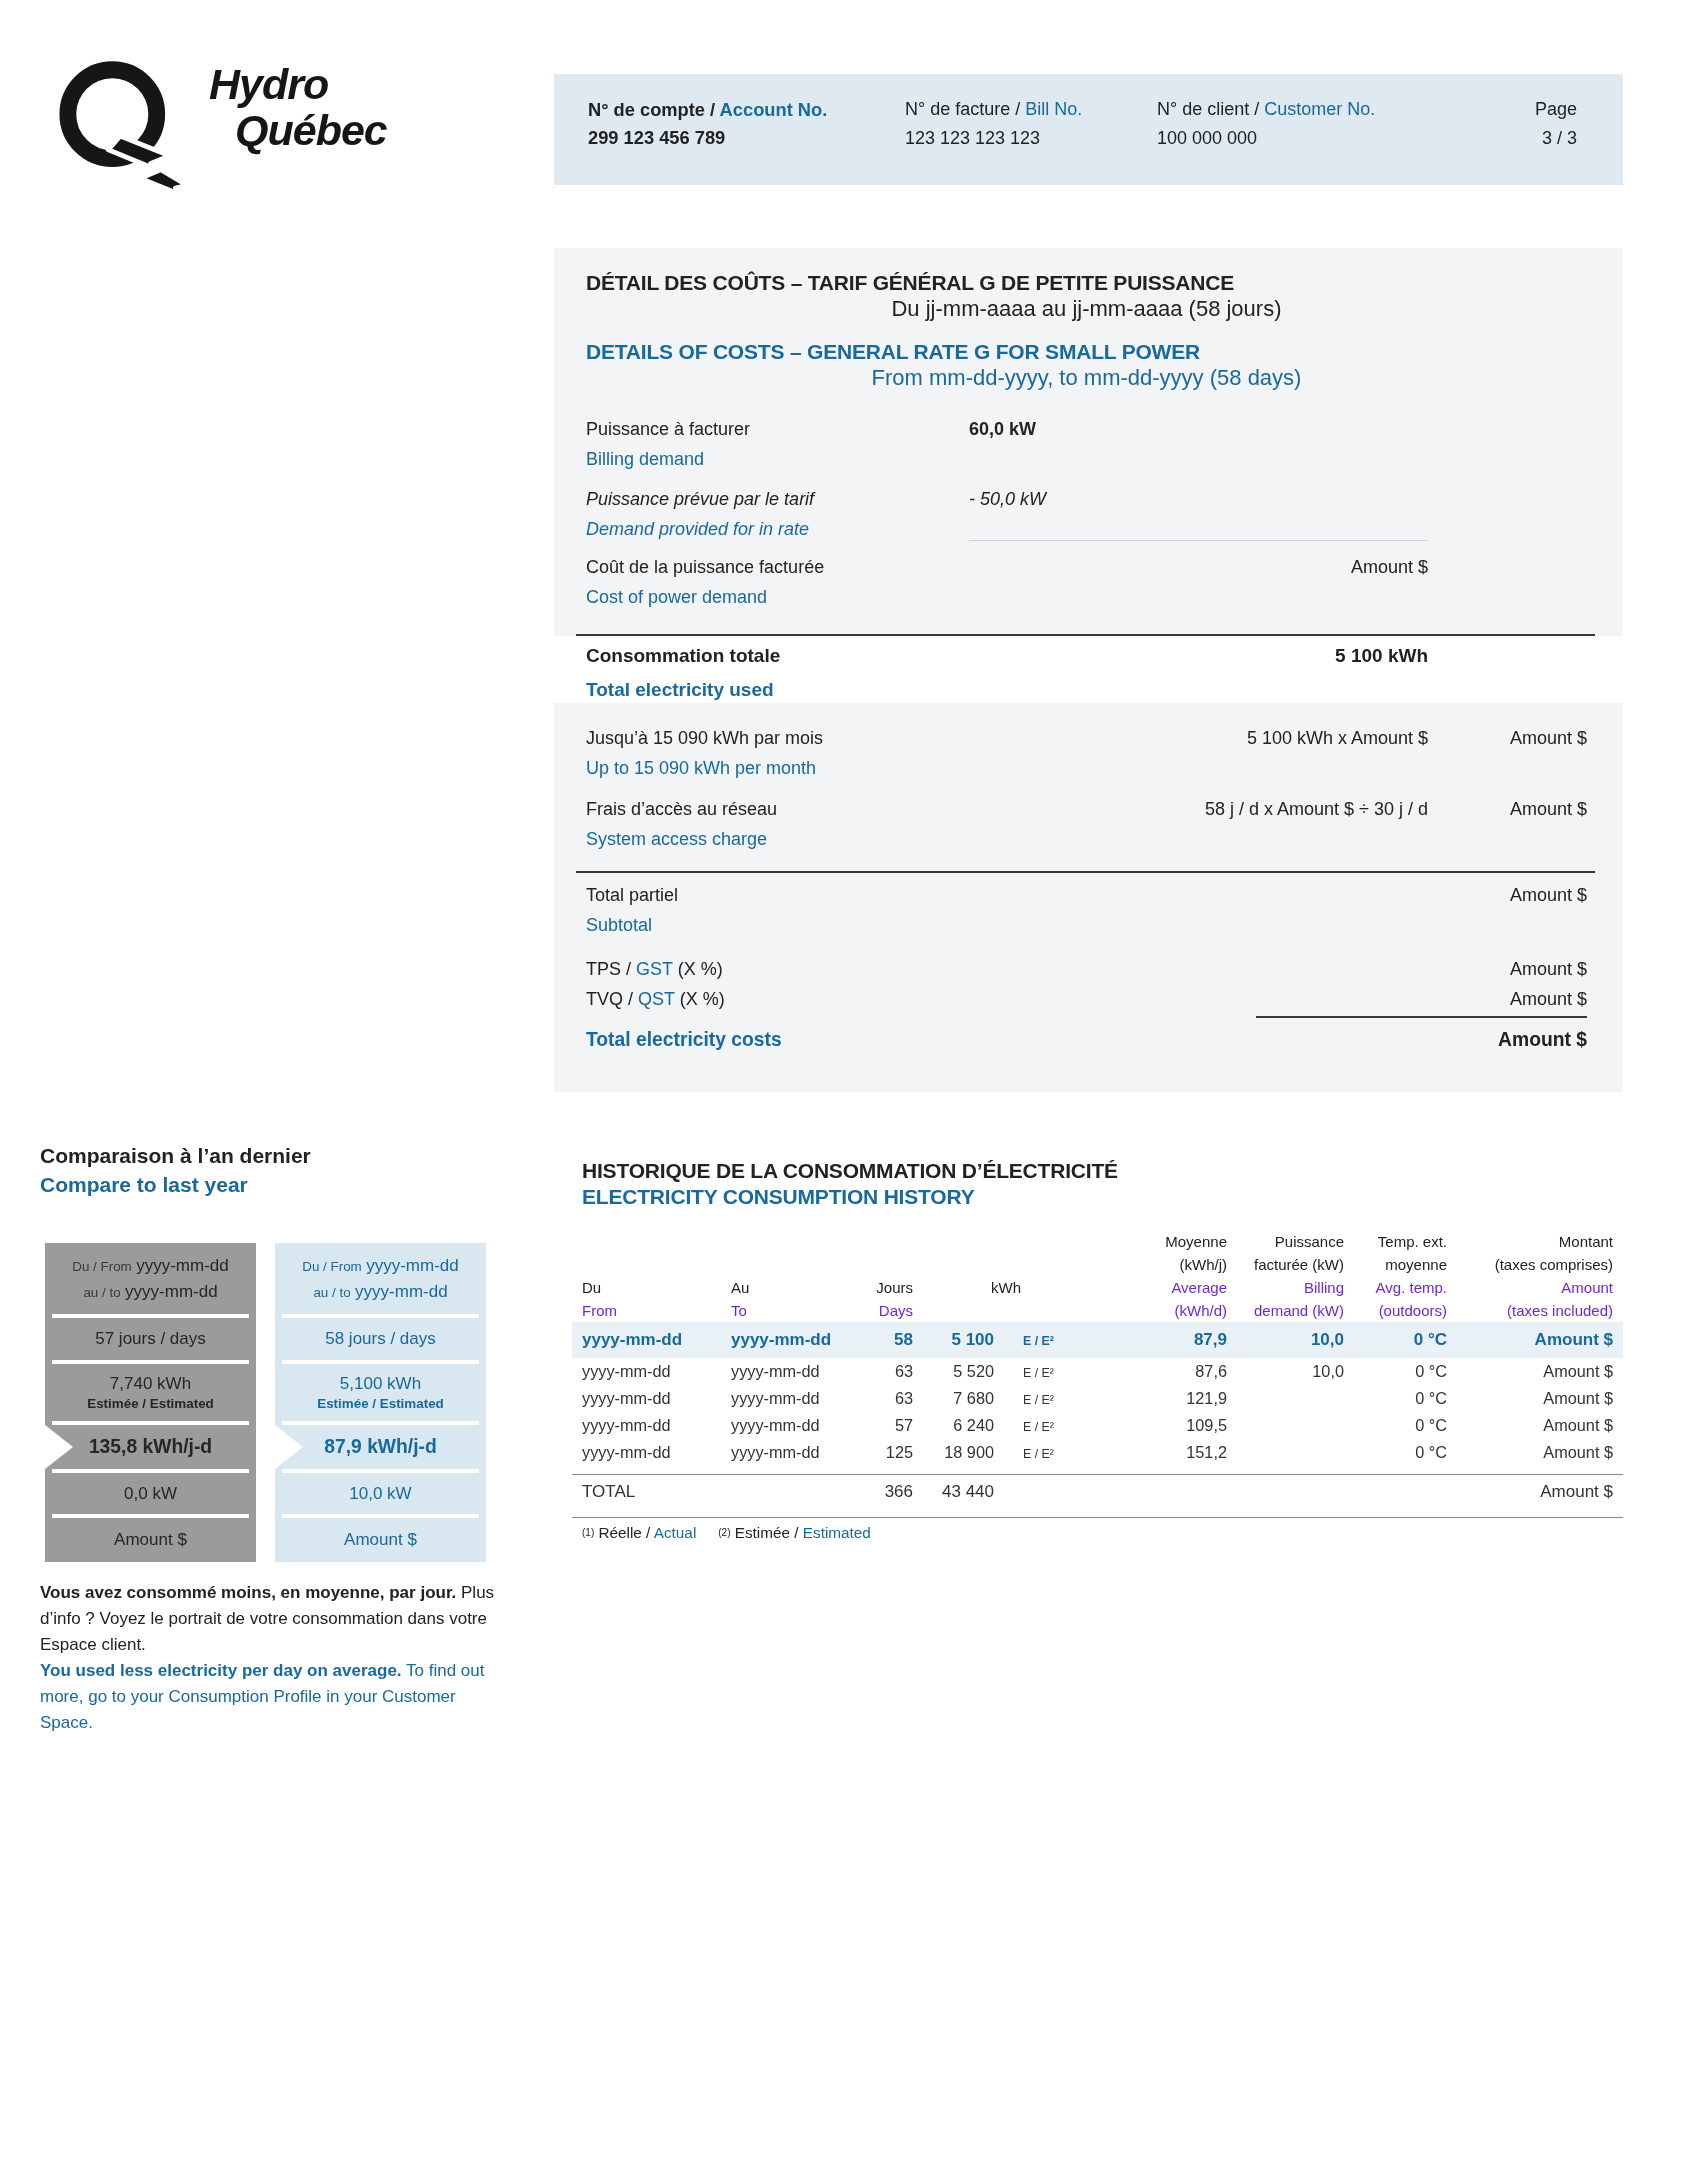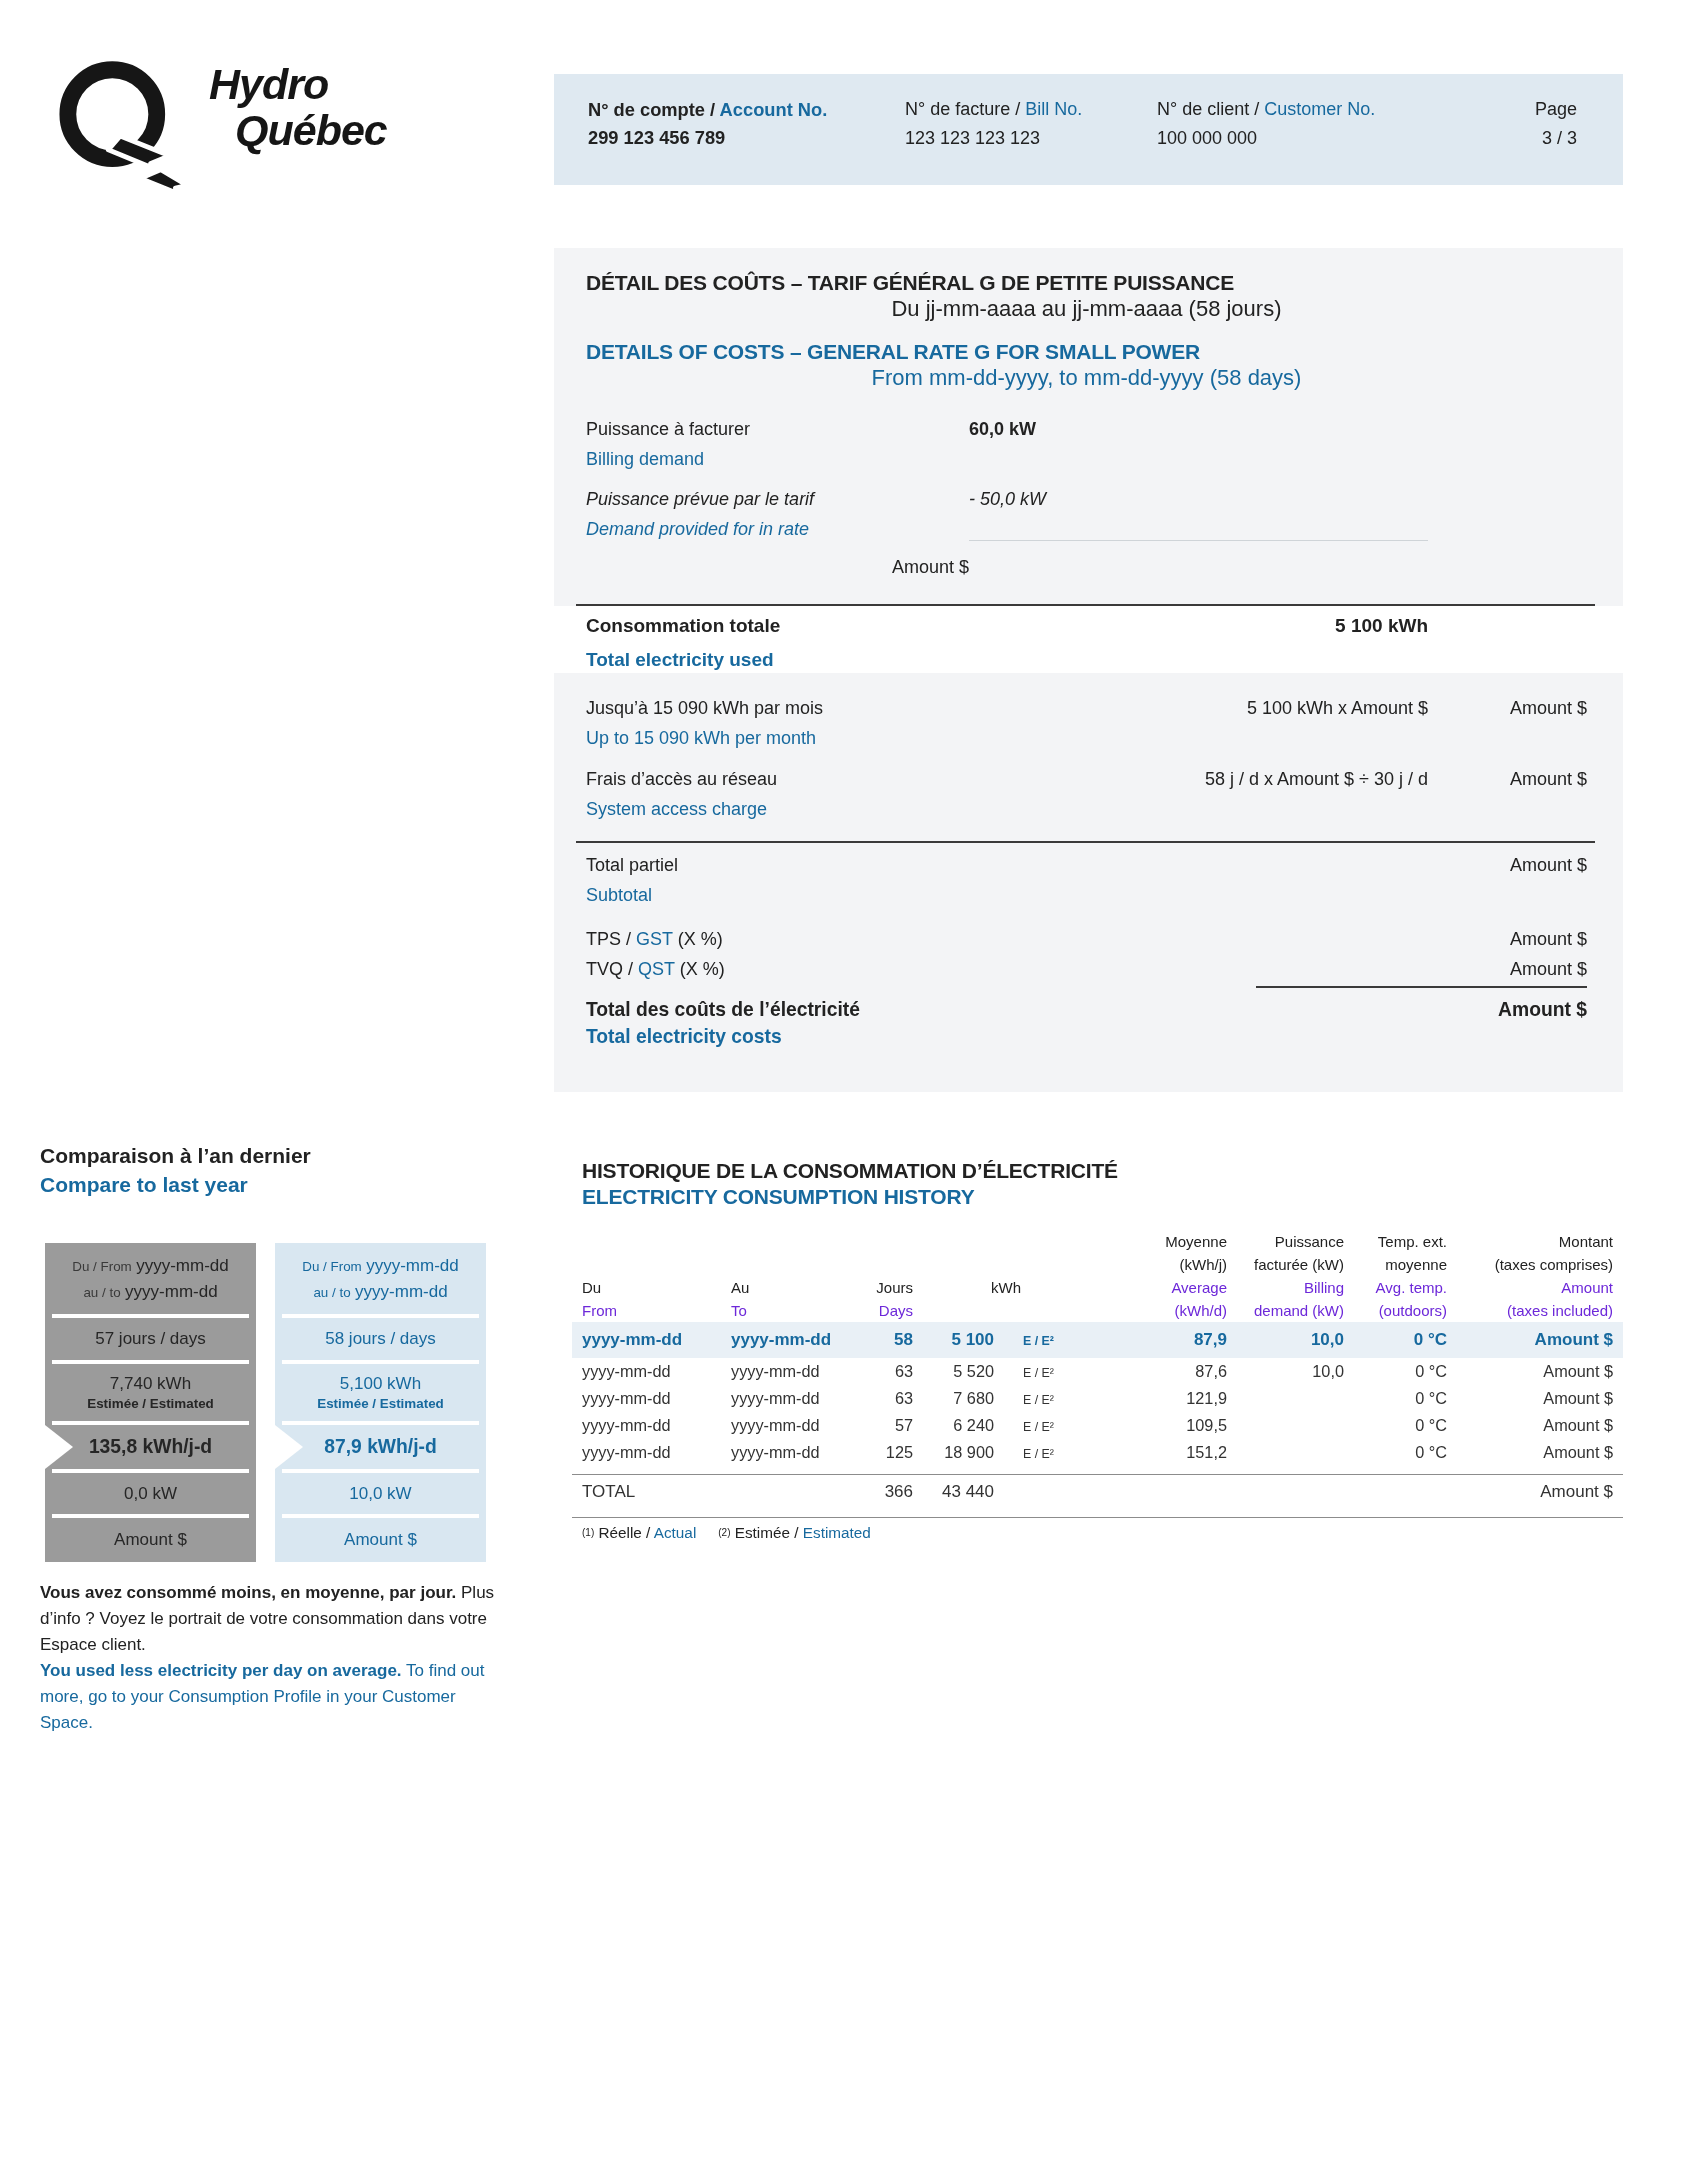--- a/index.html
+++ b/index.html
@@ -156,20 +156,24 @@
   <div class="crow mt17 row-demand">
     <div>
       <div class="fr">Puissance prévue par le tarif</div>
       <div class="enl en">Demand provided for in rate</div>
     </div>
     <div class="mid mid2">- 50,0 kW</div>
     <div class="amt"></div>
   </div>
 
   <div class="crow mt6">
+    <div>
+      <div class="fr">Coût de la puissance facturée</div>
+      <div class="enl en">Cost of power demand</div>
+    </div>
     <div class="amt">Amount $</div>
   </div>
 
   <div class="rule-dark"></div>
 
   <div class="wband crow">
     <div>
       <div class="t">Consommation totale</div>
       <div class="t en enl2">Total electricity used</div>
     </div>
@@ -214,21 +218,20 @@
   <div class="crow tax">
     <div class="lblline"><span>TVQ /</span> <span class="en">QST</span> <span>(X %)</span></div>
     <div></div>
     <div class="amt">Amount $</div>
   </div>
 
   <div class="short-rule"></div>
 
   <div class="crow total-row mt8">
     <div style="grid-column:1 / span 2;">
-      <div class="fr">Total des coûts de l’électricité</div>
       <div class="enl en">Total electricity costs</div>
     </div>
     <div class="amt">Amount $</div>
   </div>
 </div>
 
 <div class="compare-title">
   <div class="t1">Comparaison à l’an dernier</div>
   <div class="t2 en">Compare to last year</div>
 </div>

